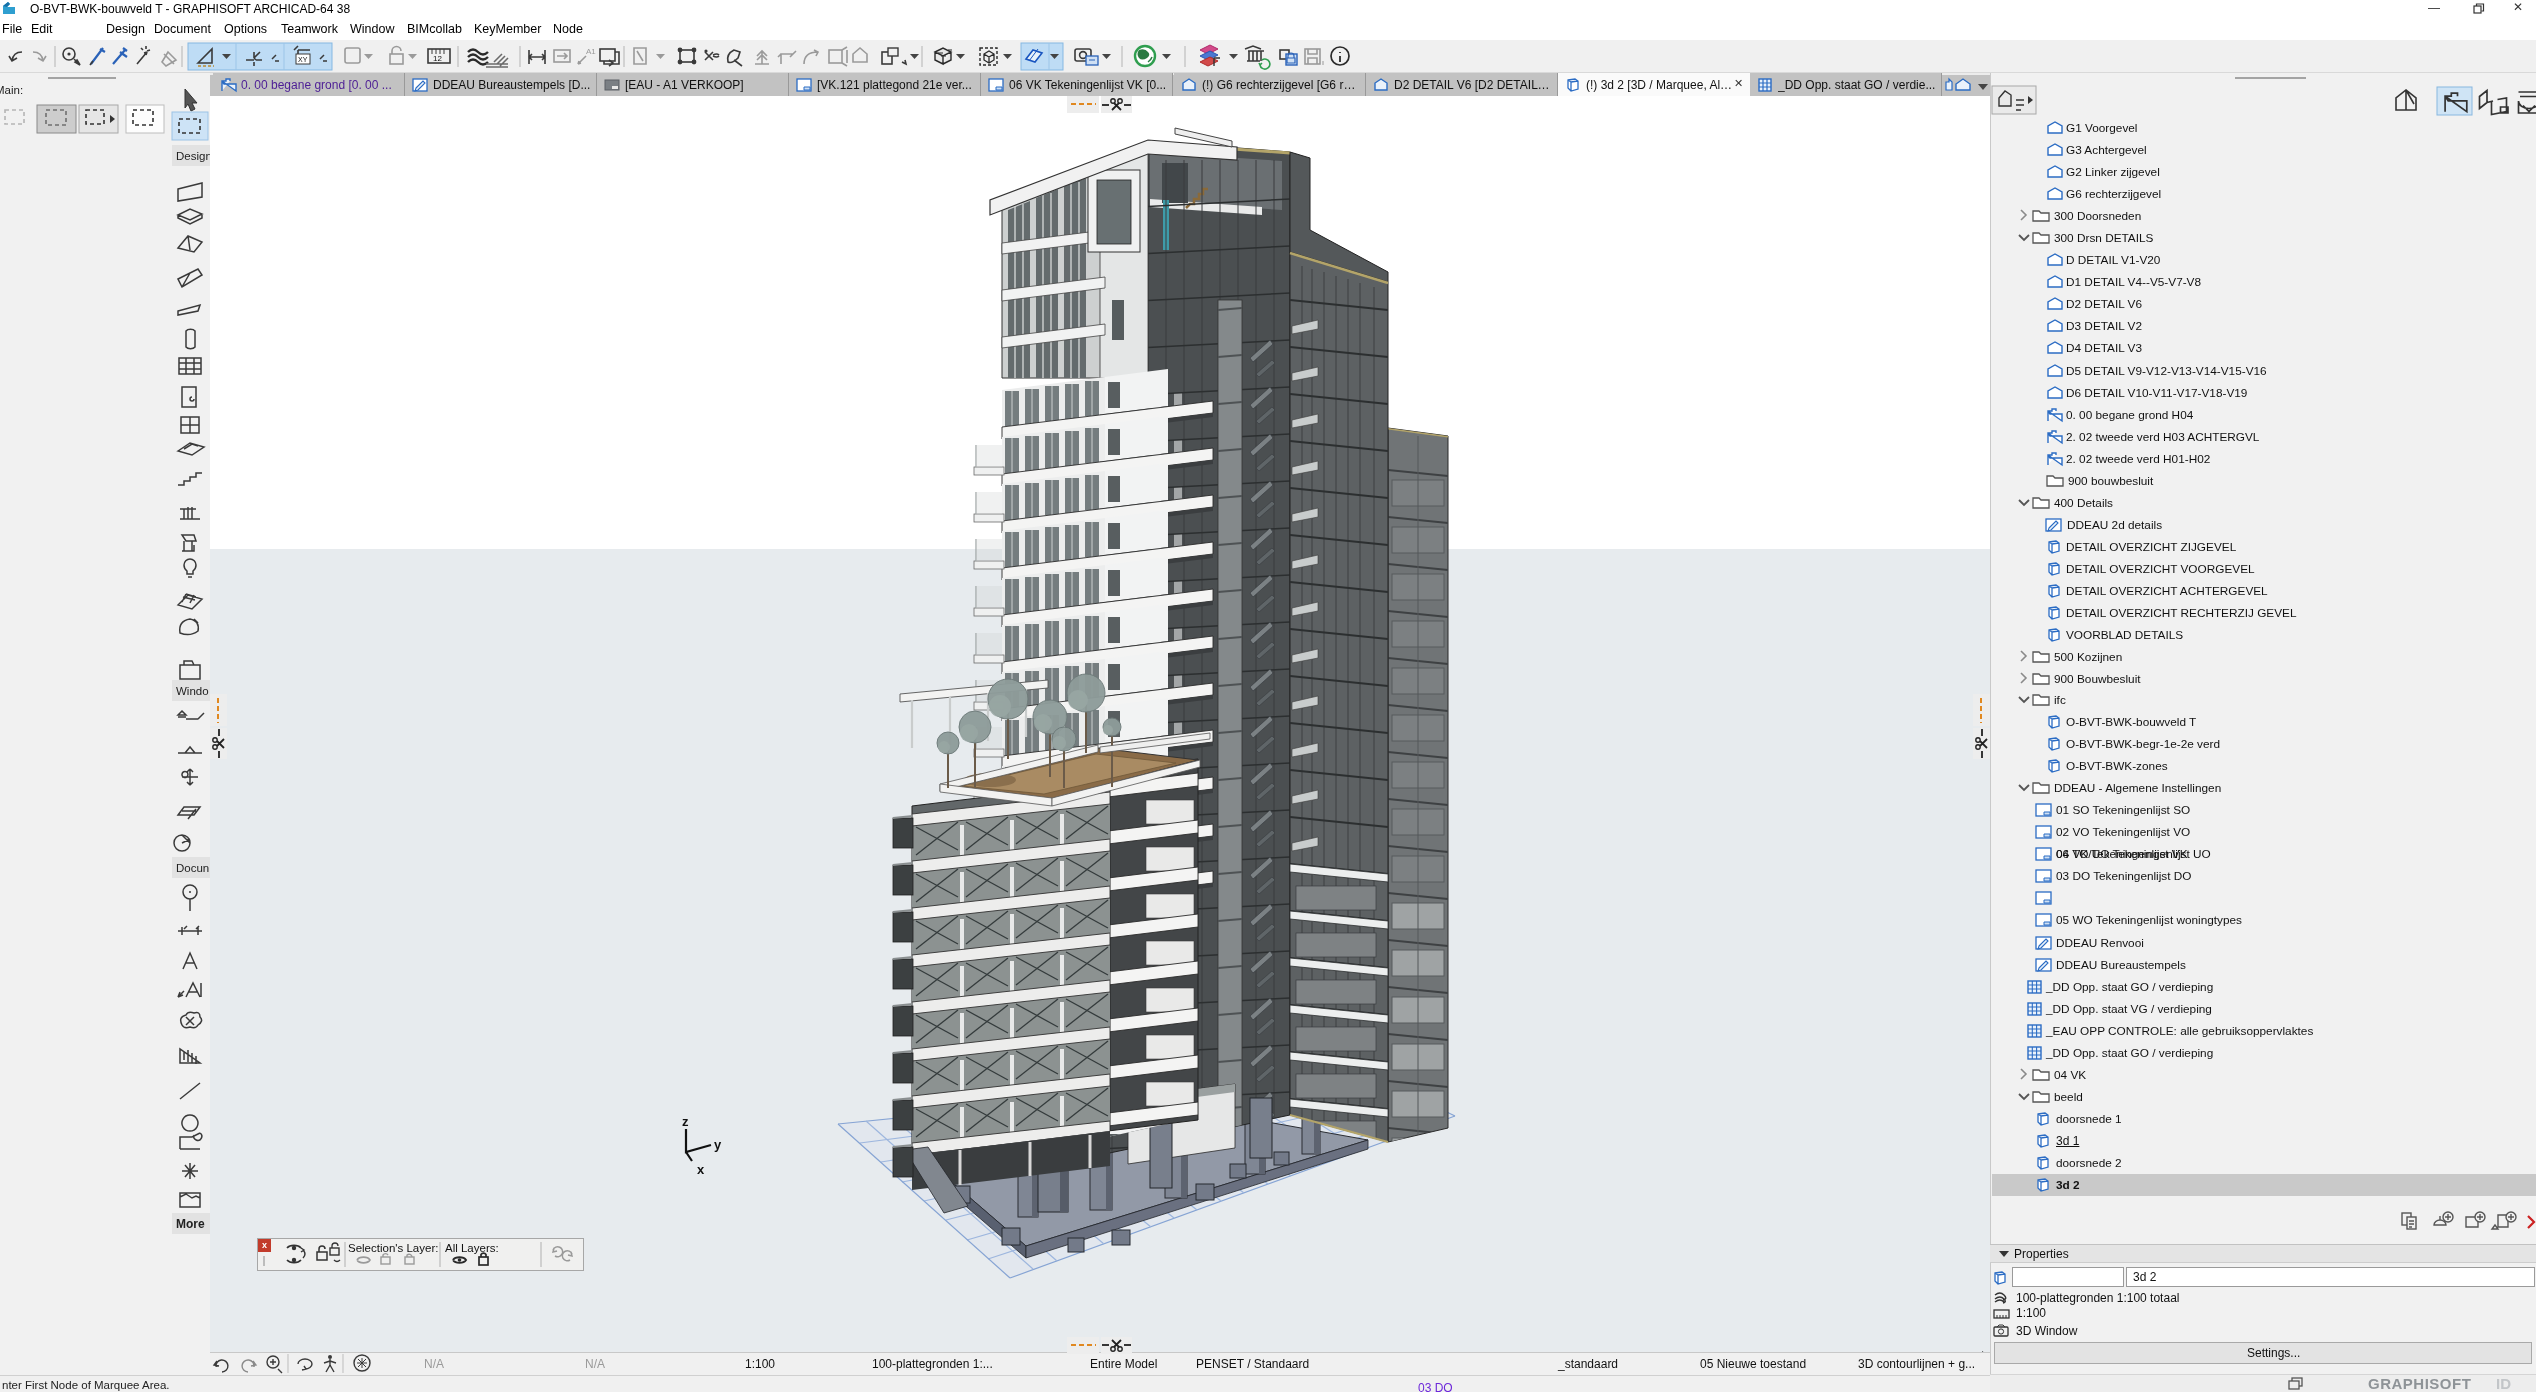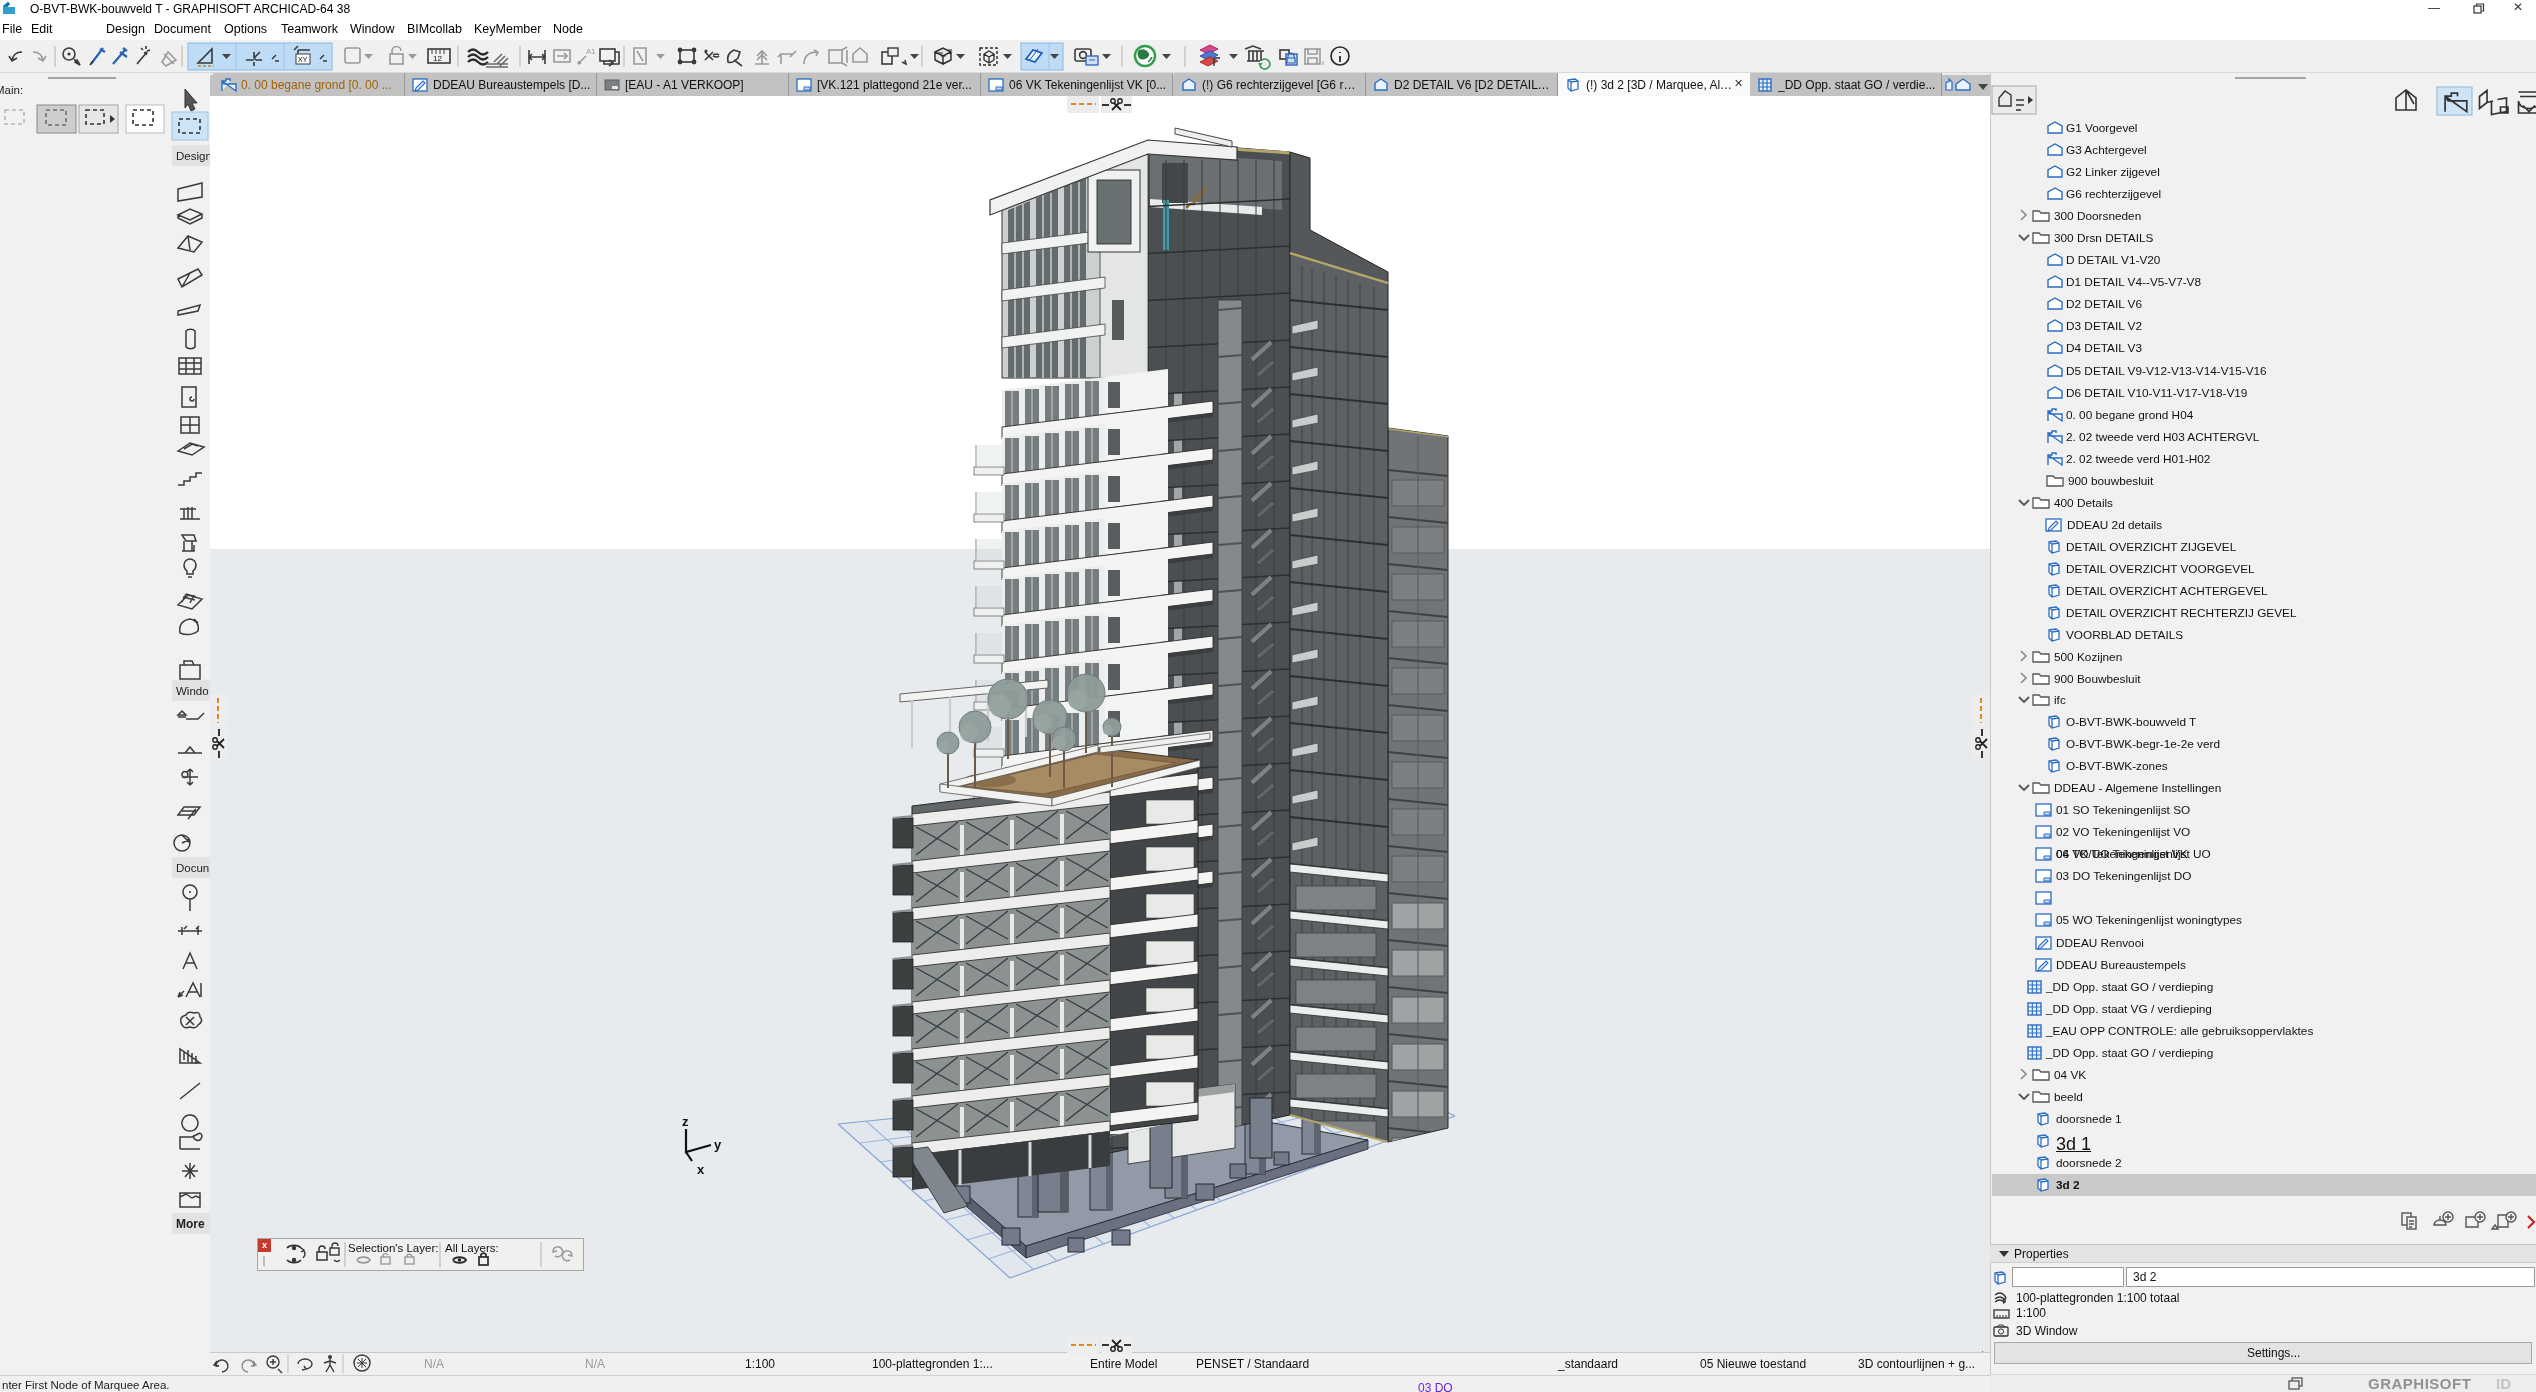--- a/index.html
+++ b/index.html
@@ -197,21 +197,21 @@
 <rect x="172" y="1140" width="38" height="21" fill="#e2e2e2"></rect>
 <text x="176" y="1155" font-size="12" fill="#222" font-family="Liberation Sans" font-weight="bold">More</text>
 </svg>
 <div class="abs" style="left:210px;top:73px;width:1780px;height:1279px;background:#ffffff;"></div>
 <div class="abs" style="left:210px;top:549px;width:1780px;height:803px;background:#e7ebee;"></div>
 <div class="abs" style="left:210px;top:73px;width:1780px;height:23px;background:#c2c2c2;border-top:2px solid #ececec;"></div>
 <div class="abs" style="left:213px;top:73px;width:192px;height:23px;background:#c2c2c2;border-right:1px solid #999;overflow:hidden;"></div>
 <svg class="abs" style="left:220px;top:77px" width="17" height="16">
     <path d="M2 14 V4 h4 v-2 h4 v2 M2 4 l2 3 h12 v7 z" fill="#eaf2fb" stroke="#2b6cc4" stroke-width="1.4"></path>
   </svg>
-<div class="abs txt" style="left:241px;top:78px;font-size:12px;color:#a16207;font-weight:400;overflow:hidden;text-overflow:ellipsis;width:158px;">0. 00 begane grond [0. 00 ...</div>
+<div class="abs txt" style="left:241px;top:78px;font-size:12px;color:#4c1d95;font-weight:400;overflow:hidden;text-overflow:ellipsis;width:158px;">0. 00 begane grond [0. 00 ...</div>
 <div class="abs" style="left:405px;top:73px;width:192px;height:23px;background:#c2c2c2;border-right:1px solid #999;overflow:hidden;"></div>
 <svg class="abs" style="left:412px;top:77px" width="17" height="16">
     <rect x="1" y="2" width="14" height="12" fill="#fff" stroke="#2b6cc4" stroke-width="1.3"></rect>
     <path d="M4 11 l7 -7 l2 2 l-7 7 l-3 1 z" fill="#eaf2fb" stroke="#2b6cc4" stroke-width="1.1"></path>
   </svg>
 <div class="abs txt" style="left:433px;top:78px;font-size:12px;color:#111;font-weight:400;overflow:hidden;text-overflow:ellipsis;width:158px;">DDEAU Bureaustempels [D...</div>
 <div class="abs" style="left:597px;top:73px;width:192px;height:23px;background:#c2c2c2;border-right:1px solid #999;overflow:hidden;"></div>
 <svg class="abs" style="left:604px;top:77px" width="17" height="16">
     <rect x="1" y="3" width="14" height="10" fill="#7a7f84" stroke="#5a5f64"></rect>
     <rect x="8" y="9" width="6" height="3" fill="#e8e8e8"></rect>
@@ -494,21 +494,21 @@
     <path d="M1 13 V3 h6 l2 2 h8 v8 z" fill="#fff" stroke="#555" stroke-width="1.3"></path>
   </svg>
 <div class="abs txt" style="left:2054px;top:1090px;font-size:11.8px;color:#111;font-weight:400;">beeld</div>
 <svg class="abs" style="left:2035px;top:1111px" width="18" height="16">
     <path d="M3 3 L10 2 L13 4 L13 12 L6 14 L3 11 Z M3 3 L6 5 L6 14 M6 5 L13 4" fill="#fff" stroke="#2b6cc4" stroke-width="1.3"></path>
   </svg>
 <div class="abs txt" style="left:2056px;top:1112px;font-size:11.8px;color:#111;font-weight:400;">doorsnede 1</div>
 <svg class="abs" style="left:2035px;top:1133px" width="18" height="16">
     <path d="M3 3 L10 2 L13 4 L13 12 L6 14 L3 11 Z M3 3 L6 5 L6 14 M6 5 L13 4" fill="#fff" stroke="#2b6cc4" stroke-width="1.3"></path>
   </svg>
-<div class="abs txt" style="left:2056px;top:1134px;font-size:18px;color:#111;font-weight:400;text-decoration:underline;">3d 1</div>
+<div class="abs txt" style="left:2056px;top:1134px;font-size:12px;color:#111;font-weight:400;text-decoration:underline;">3d 1</div>
 <svg class="abs" style="left:2035px;top:1155px" width="18" height="16">
     <path d="M3 3 L10 2 L13 4 L13 12 L6 14 L3 11 Z M3 3 L6 5 L6 14 M6 5 L13 4" fill="#fff" stroke="#2b6cc4" stroke-width="1.3"></path>
   </svg>
 <div class="abs txt" style="left:2056px;top:1156px;font-size:11.8px;color:#111;font-weight:400;">doorsnede 2</div>
 <div class="abs" style="left:1992px;top:1174px;width:544px;height:22px;background:#c9c9c9;"></div>
 <svg class="abs" style="left:2035px;top:1177px" width="18" height="16">
     <path d="M3 3 L10 2 L13 4 L13 12 L6 14 L3 11 Z M3 3 L6 5 L6 14 M6 5 L13 4" fill="#fff" stroke="#2b6cc4" stroke-width="1.3"></path>
   </svg>
 <div class="abs txt" style="left:2056px;top:1178px;font-size:11.8px;color:#111;font-weight:700;">3d 2</div>
 <svg class="abs" style="left:2398px;top:1209px" width="138" height="26" viewBox="0 0 138 26">

